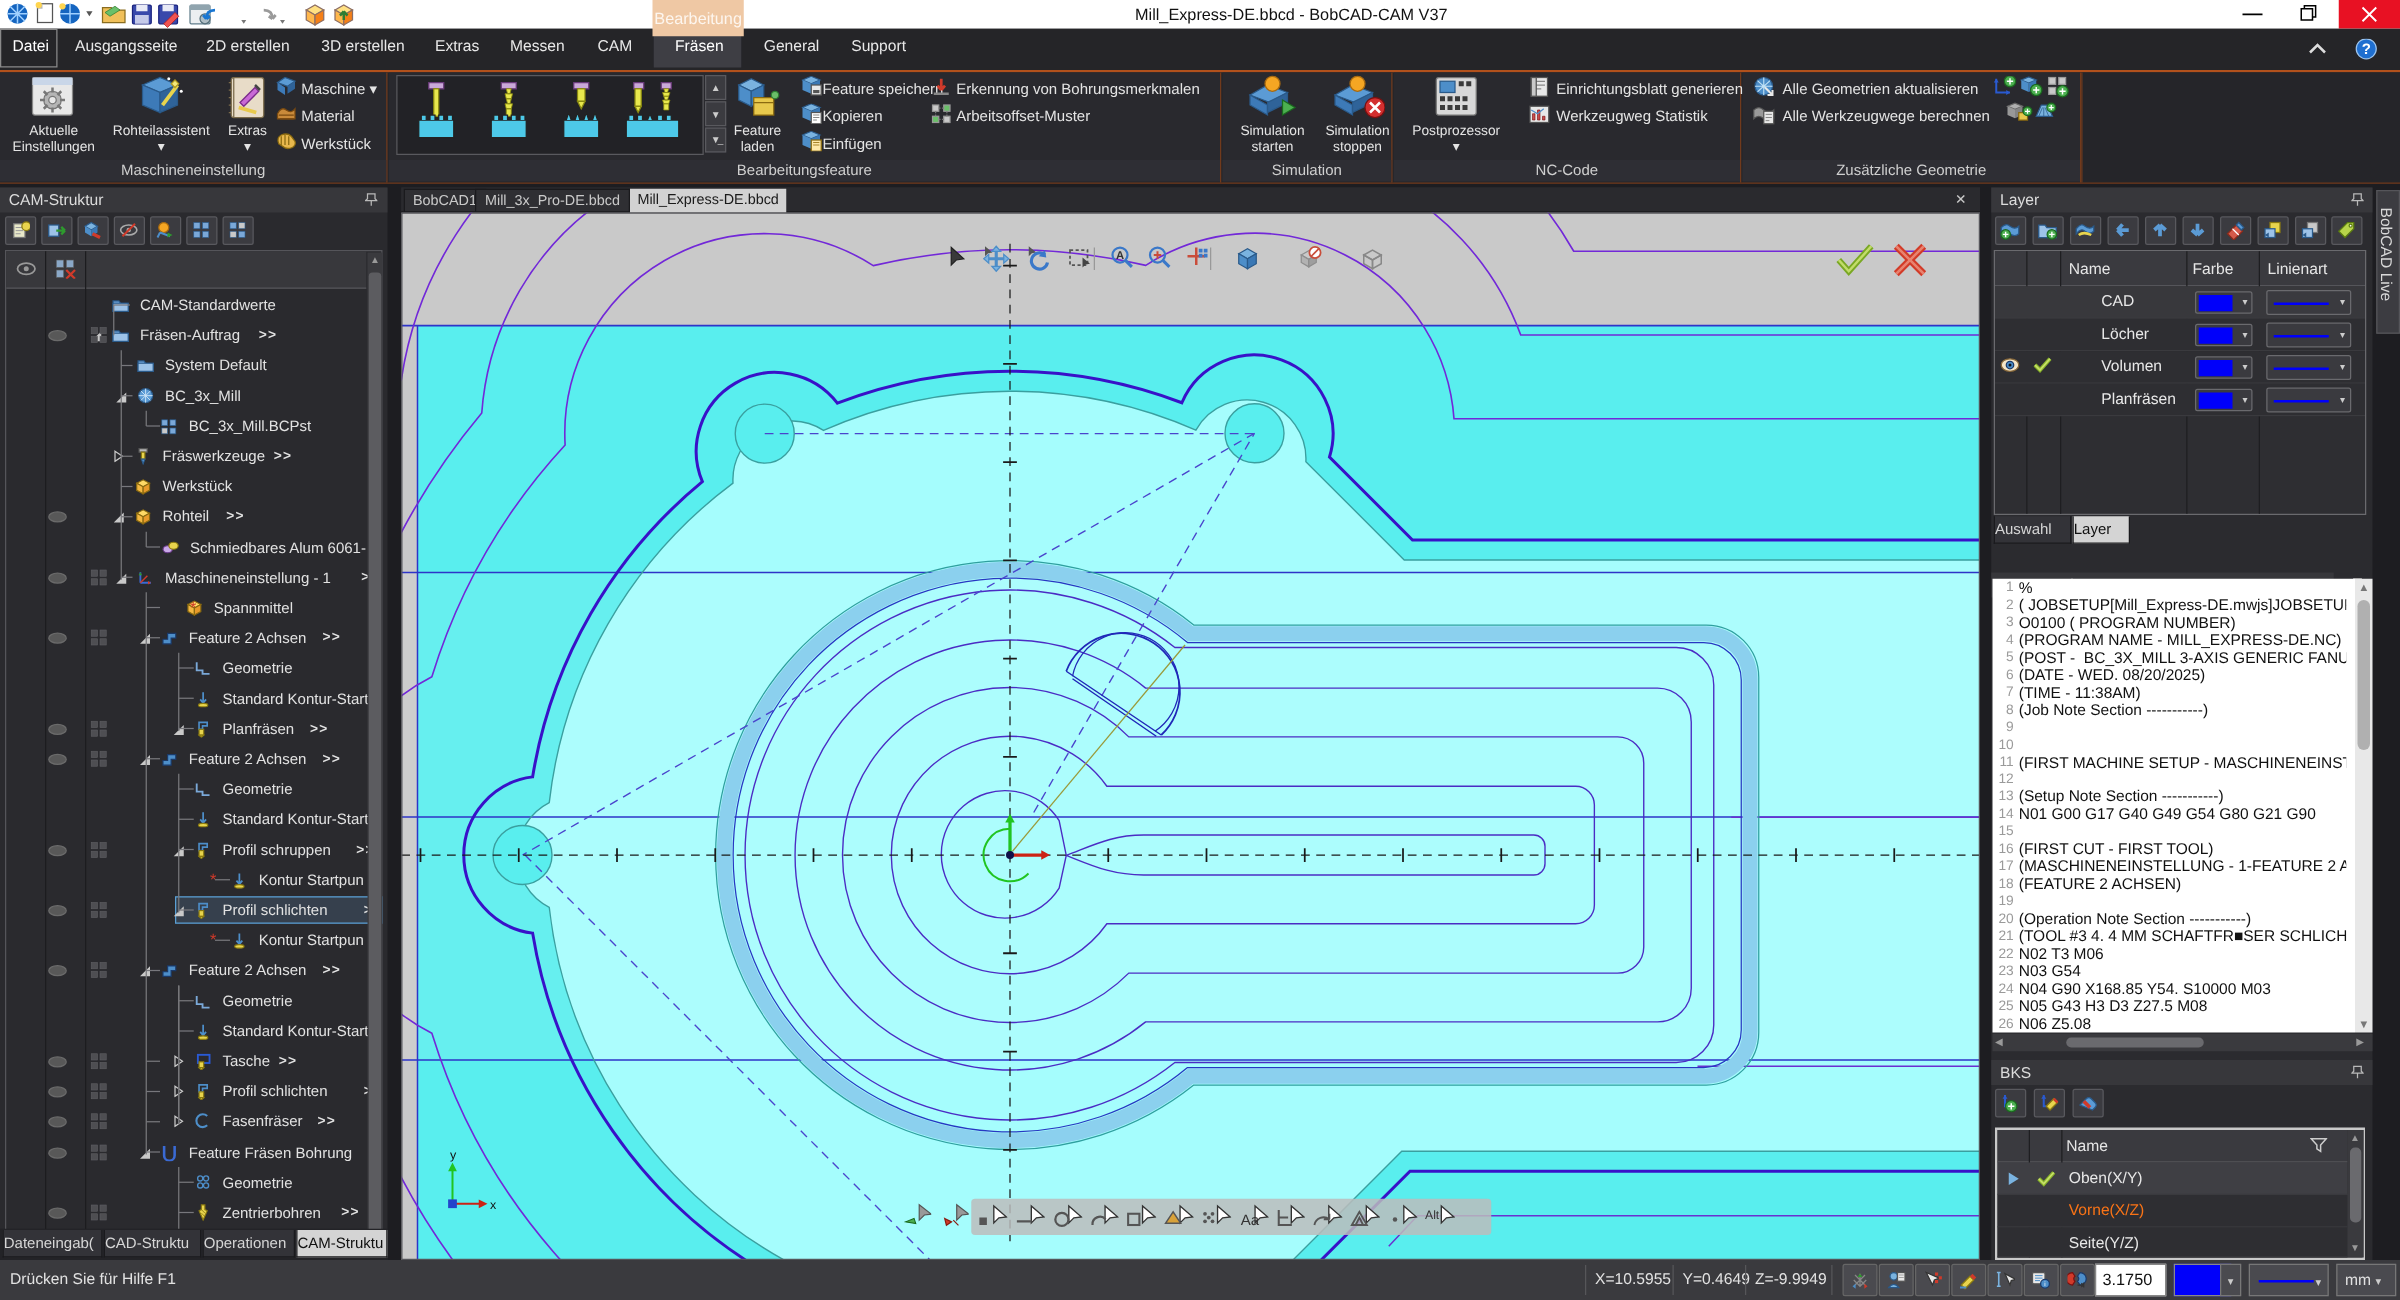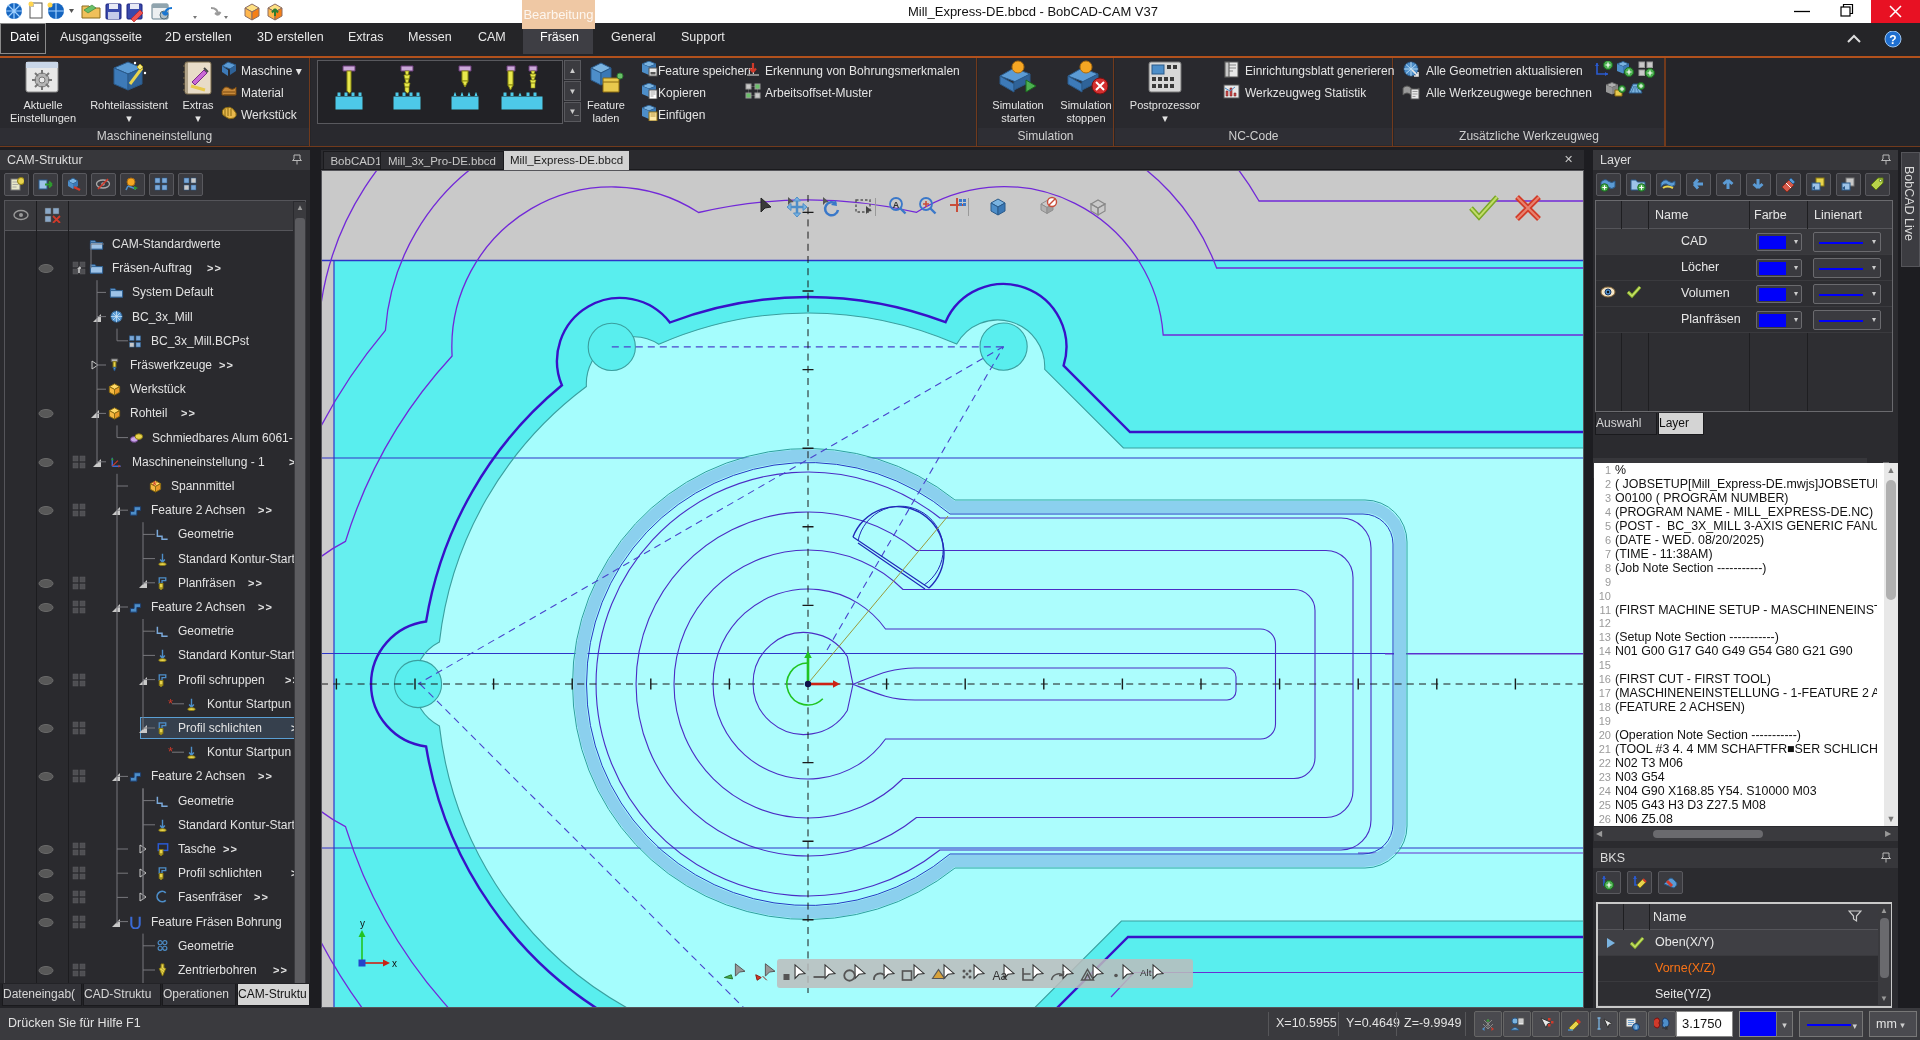--- a/index.html
+++ b/index.html
@@ -235,20 +235,21 @@
   <svg class="abs" style="left:434px;top:25px" width="16" height="16" viewBox="0 0 16 16">
           <g stroke="#9a9a9a" fill="#c9c9c9">
             <rect x="1" y="1" width="5" height="5"></rect>
             <rect x="10" y="1" width="5" height="5" fill="#6abf69"></rect>
             <rect x="1" y="10" width="5" height="5" fill="#6abf69"></rect>
             <rect x="10" y="10" width="5" height="5"></rect>
           </g>
           <path d="M6 3.5 h4 M3.5 6 v4 M12.5 6 v4 M6 12.5 h4" stroke="#777" stroke-dasharray="1.5 1"></path>
         </svg>
   <div class="rsmall" style="left:454px;top:28px">Arbeitsoffset-Muster</div>
+  <div class="rlabel">Bearbeitungsfeature</div>
  </div>
  <div class="rgroup" style="left:978px;width:136px">
   <svg class="abs" style="left:18px;top:2px" width="44" height="36" viewBox="0 0 44 36">
           <path d="M4 16 l14 -8 16 6 -14 8z" fill="#5b9bd5" stroke="#2a5a8a"></path>
           <path d="M4 16 v8 l14 8 v-8z" fill="#3d7ab8" stroke="#2a5a8a"></path>
           <path d="M34 14 v8 l-16 8 v-8z" fill="#2f6399" stroke="#2a5a8a"></path>
           <circle cx="22" cy="7" r="6" fill="#f5a623" stroke="#a86a10"></circle>
           <path d="M30 20 l10 6 -10 6z" fill="#4caf50" stroke="#1a6a1e"></path>
         </svg>
   <div class="rbtn-txt" style="left:4px;top:41px;width:72px">Simulation<br>starten</div>
@@ -339,21 +340,21 @@
             <circle cx="17" cy="7" r="3.5" fill="#4caf50" stroke="#1a6a1e"></circle>
             <path d="M17 5 v4 M15 7 h4" stroke="#fff" stroke-width="1"></path>
           </g>
    <g transform="translate(34,21)">
             <path d="M1 11 h13 l-4 -9 h-5z" fill="#7ab3e0" stroke="#2a5a8a"></path>
             <path d="M3 11 l3 -7 M7 11 l0 -7 M11 11 l-3 -7" stroke="#2a5a8a" stroke-width=".6"></path>
             <circle cx="13" cy="4" r="3.5" fill="#4caf50" stroke="#1a6a1e"></circle>
             <path d="M13 2 v4 M11 4 h4" stroke="#fff" stroke-width="1"></path>
           </g>
   </svg>
-  <div class="rlabel">Zusätzliche Werkzeugweg</div>
+  <div class="rlabel">Zusätzliche Geometrie</div>
  </div>
  <div class="abs" style="left:1665px;top:0;width:255px;height:88px;background:#252529;border-left:1px solid #713a1c"></div>
 </div>
 
 <div class="abs" style="left:0;top:146px;width:1920px;height:1px;background:#713a1c"></div>
 <div id="lpanel" class="abs">
 <div class="panel-h" style="left:0;top:0;width:310px">CAM-Struktur<svg class="abs" style="left:292px;top:4px" width="10" height="12" viewBox="0 0 10 12">
           <path d="M2 1 h6 v4 l1.5 1.5 h-9 L2 5z M5 6.5 v4" stroke="#b9b9b9" fill="none"></path>
         </svg></div>
 <div class="tbtn" style="left:4px;top:23px"></div>

